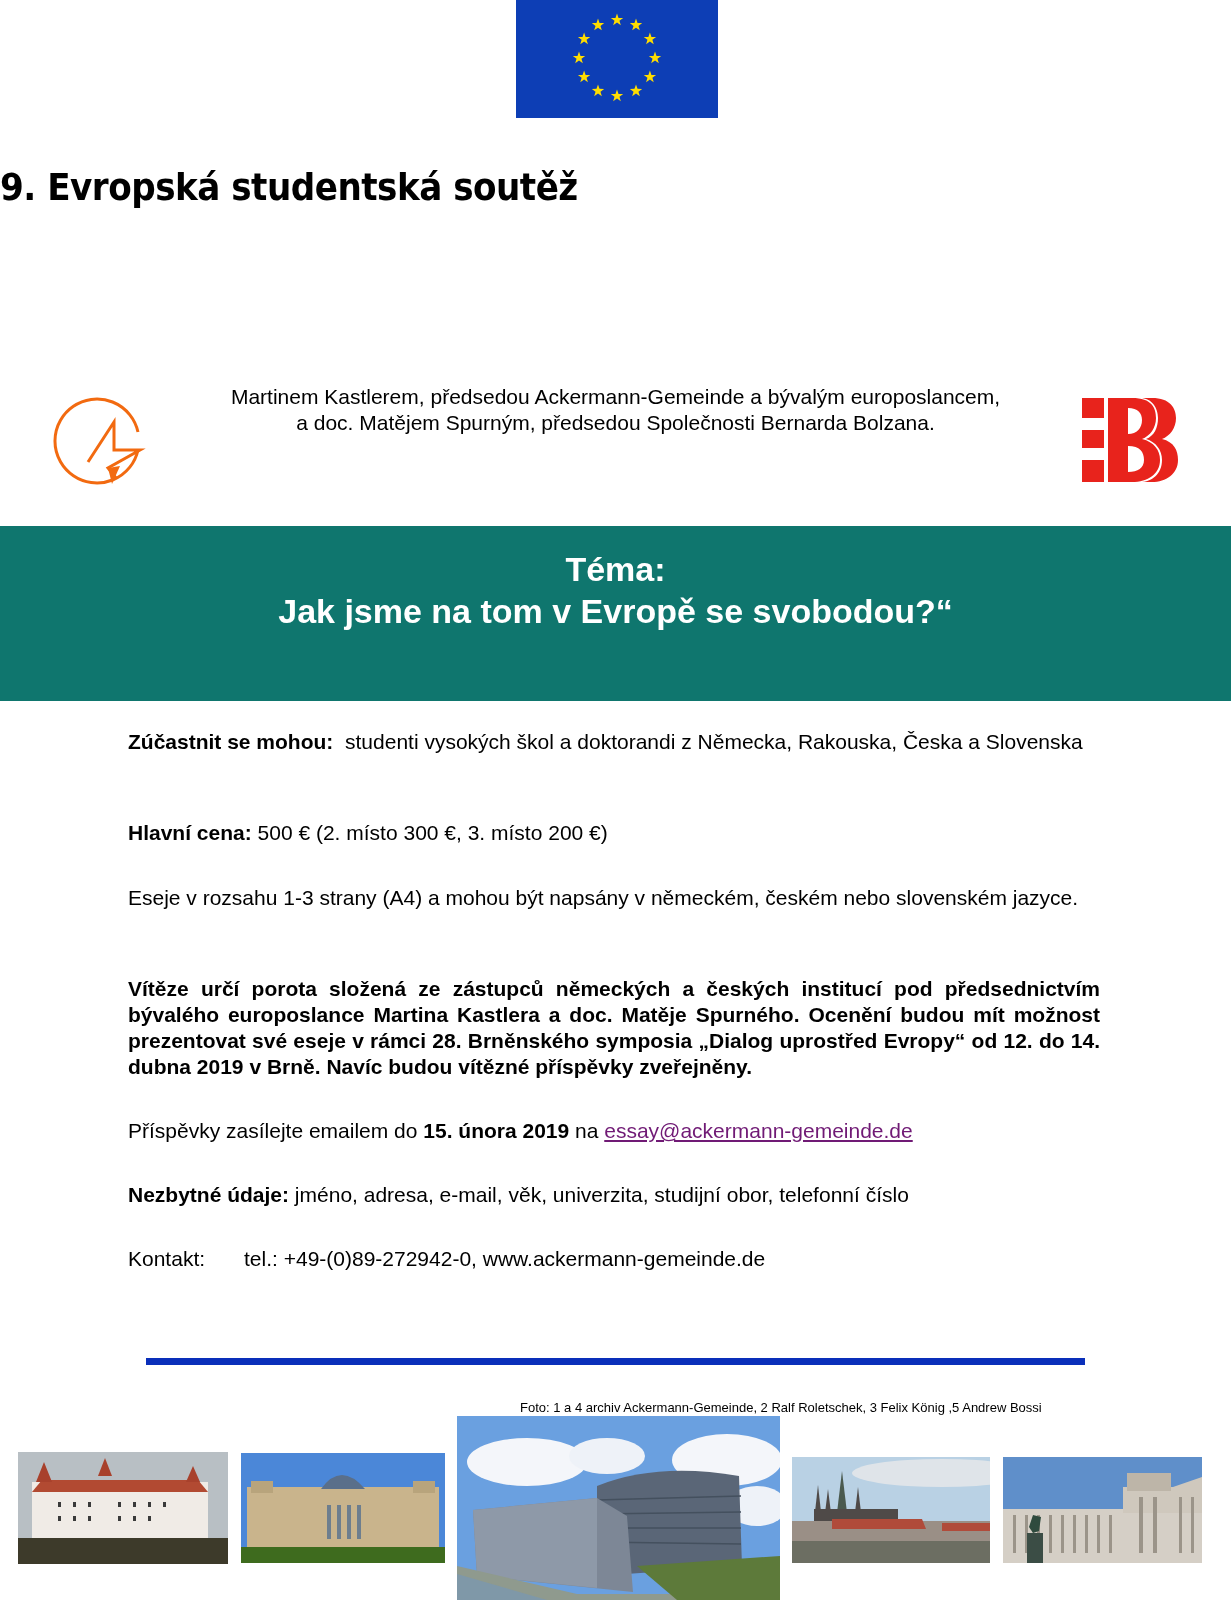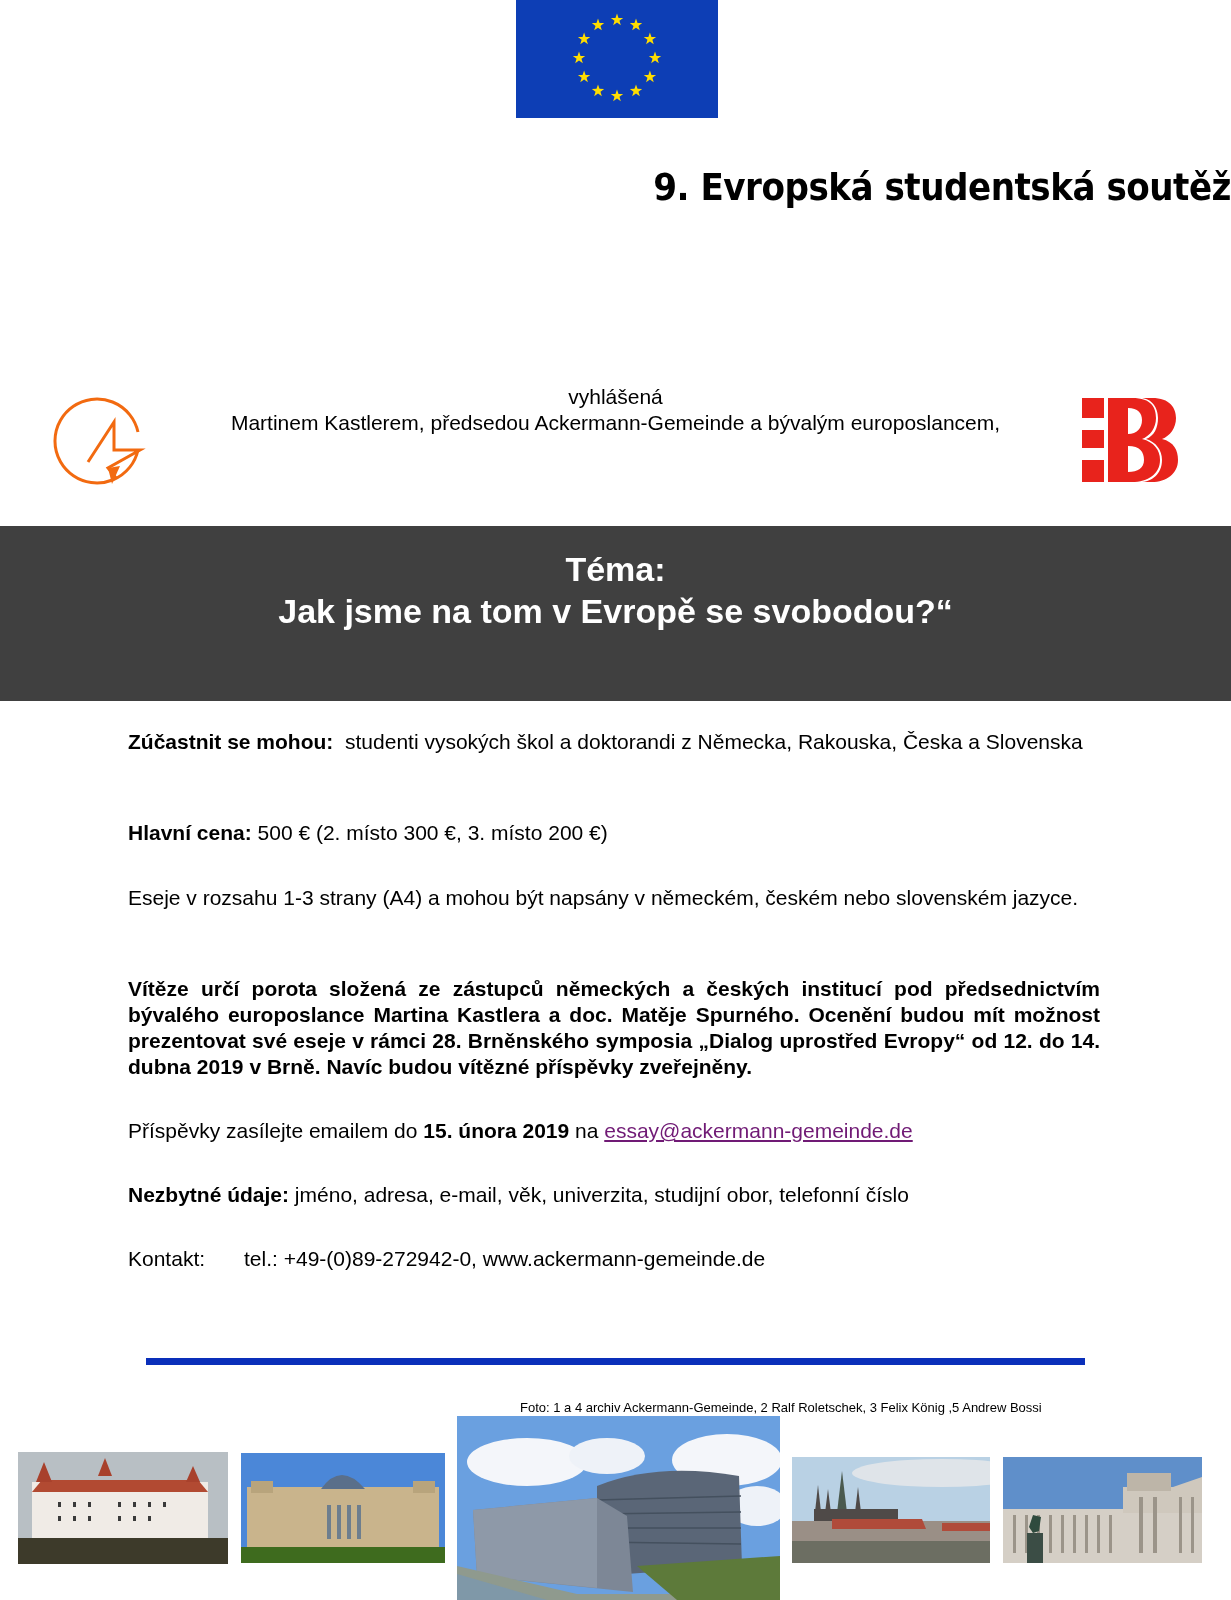--- a/index.html
+++ b/index.html
@@ -5,35 +5,35 @@
   html, body { margin: 0; padding: 0; background: #ffffff; }
   body { width: 1231px; height: 1600px; position: relative; overflow: hidden;
          font-family: "Liberation Sans", sans-serif; color: #000; }
   .abs { position: absolute; }
 
   
   #eu-flag { left: 516px; top: 0; width: 202px; height: 118px; background: #0d3eb5; }
   #eu-flag svg { width: 100%; height: 100%; display: block; }
 
   
-  #title { left: 0; width: 1231px; top: 156px; text-align: right;
+  #title { left: 0; width: 1231px; top: 156px; text-align: left;
            font-family: "DejaVu Sans", sans-serif; font-weight: bold; font-size: 38px;
            line-height: 62px; letter-spacing: -0.5px; transform: scaleX(1.0); }
   #title div { font-stretch: condensed; }
 
   
   #ag-logo { left: 52px; top: 392px; width: 96px; height: 96px; }
   #bb-logo { left: 1082px; top: 398px; width: 96px; height: 84px; }
 
   
   #announced { left: 0; width: 1231px; top: 384px; text-align: center;
                font-size: 21px; line-height: 26px; }
 
   
-  #theme-banner { left: 0; top: 526px; width: 1231px; height: 175px; background: #404040;
+  #theme-banner { left: 0; top: 526px; width: 1231px; height: 175px; background: #0f766e;
                   color: #fff; text-align: center; font-weight: bold; font-size: 34px;
                   line-height: 42px; padding-top: 22px; box-sizing: border-box; }
 
   
   .para { left: 128px; width: 972px; font-size: 21px; line-height: 26px; }
   .justify { text-align: justify; text-align-last: left; font-weight: bold; }
   a.email { color: #701a75; text-decoration: underline; }
 
   #contact { left: 128px; top: 1246px; font-size: 21px; line-height: 26px; }
   #contact .lbl { position: absolute; left: 0; top: 0; }
@@ -77,22 +77,22 @@
 
 <div id="ag-logo" class="abs">
   <svg viewBox="0 0 96 96">
     <path d="M86 40 A42 42 0 1 0 86 58" fill="none" stroke="#f26a10" stroke-width="3"></path>
     <path d="M36 70 L62 30 L62 58 L88 58 L56 76 L64 86" fill="none" stroke="#f26a10" stroke-width="3" stroke-linejoin="miter"></path>
     <path d="M56 76 L68 74 L60 92 Z" fill="#f26a10"></path>
   </svg>
 </div>
 
 <div id="announced" class="abs">
-  <div>vyhlášená</div>
   <div>Martinem Kastlerem, předsedou Ackermann-Gemeinde a bývalým europoslancem,</div>
+  <div>a doc. Matějem Spurným, předsedou Společnosti Bernarda Bolzana.</div>
 </div>
 
 <div id="bb-logo" class="abs">
   <svg viewBox="0 0 96 84">
     <rect x="0" y="0" width="22" height="20" fill="#e8231c"></rect>
     <rect x="0" y="32" width="22" height="18" fill="#e8231c"></rect>
     <rect x="0" y="62" width="22" height="22" fill="#e8231c"></rect>
     <path d="M26 0 H50 C70 0 74 10 74 20 C74 30 68 38 60 41 C72 44 78 52 78 62 C78 76 66 84 50 84 H26 Z" fill="#e8231c"></path>
     <path d="M46 10 C56 10 60 15 60 22 C60 30 55 36 46 36 Z M46 48 C58 48 62 54 62 62 C62 70 56 74 46 74 Z" fill="#fff"></path>
     <path d="M58 0 H70 C88 0 94 10 94 20 C94 30 88 38 80 41 C92 44 96 52 96 62 C96 76 84 84 70 84 H58 C70 84 80 76 80 62 C80 52 74 44 64 41 C72 38 76 30 76 20 C76 10 70 0 58 0 Z" fill="#e8231c"></path>

